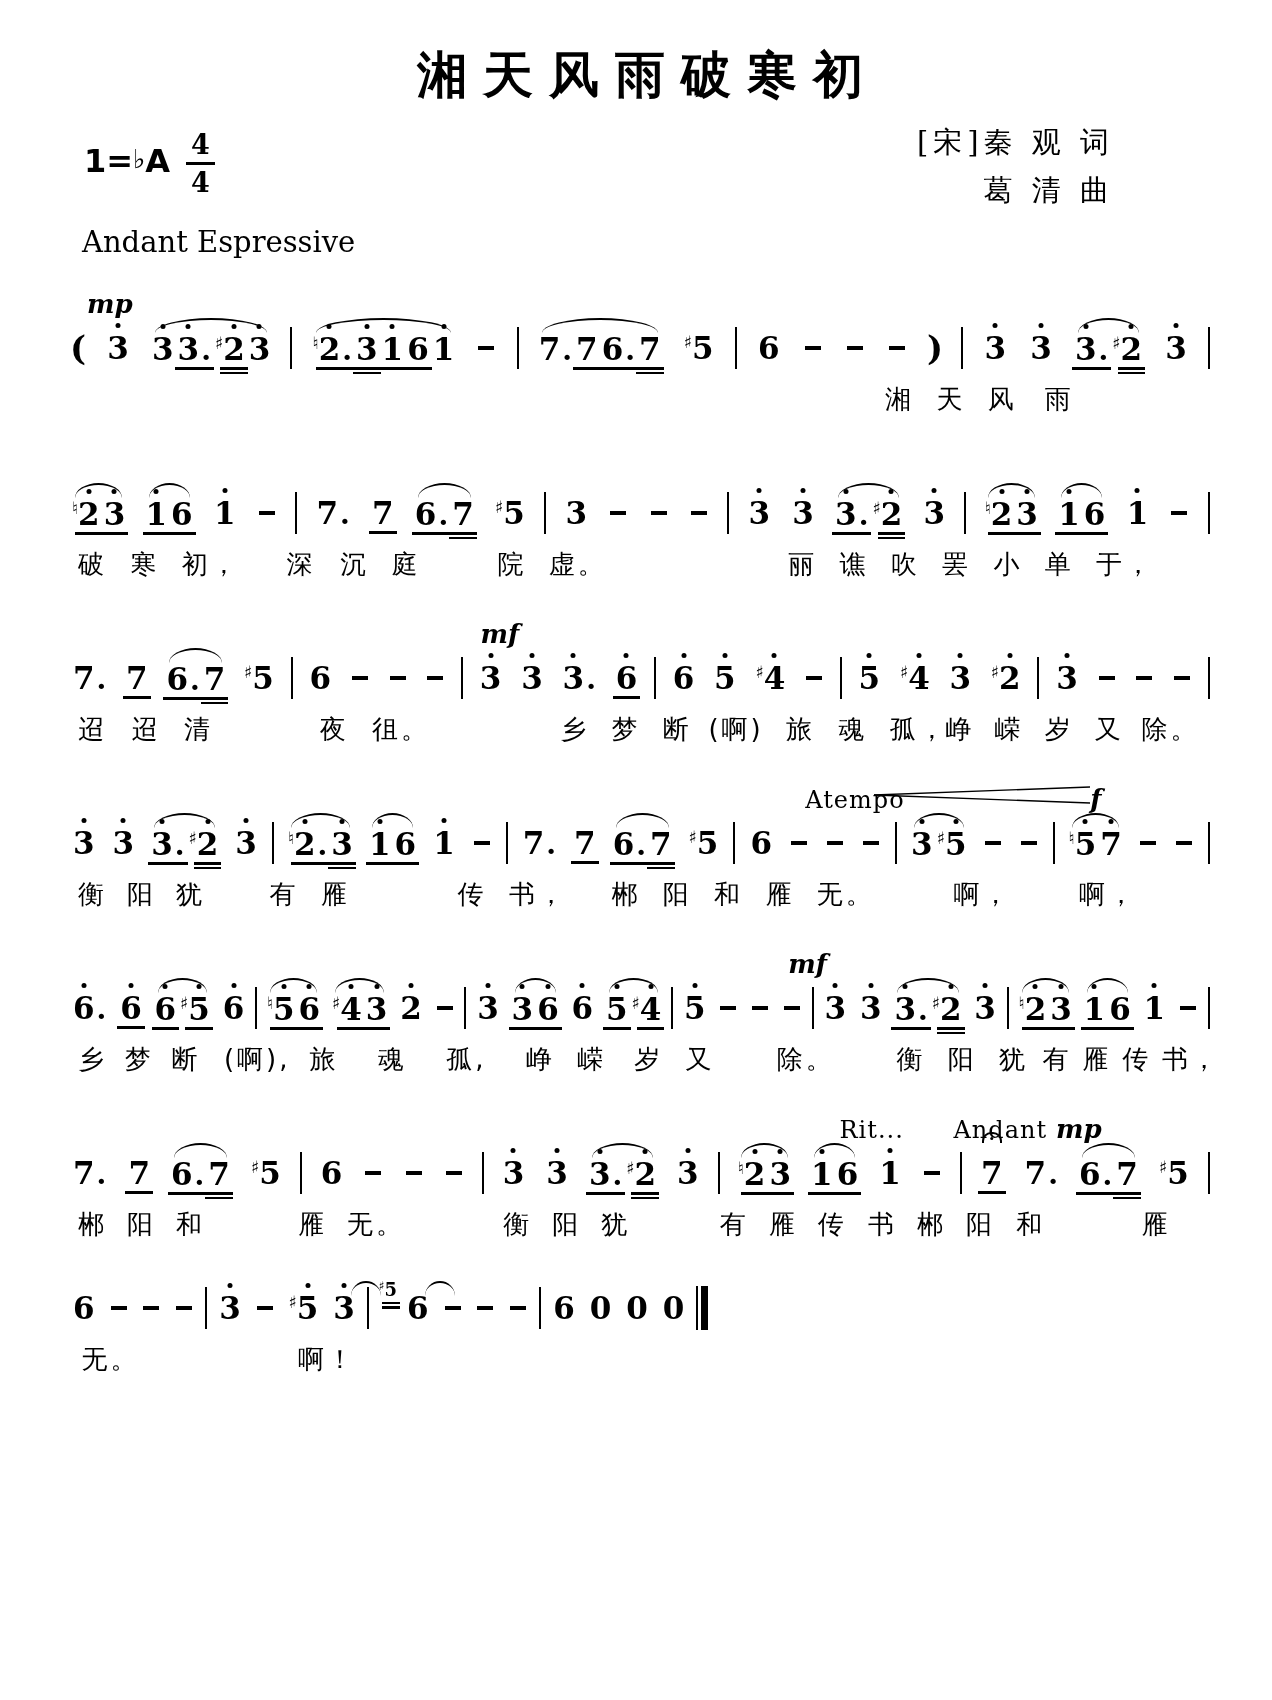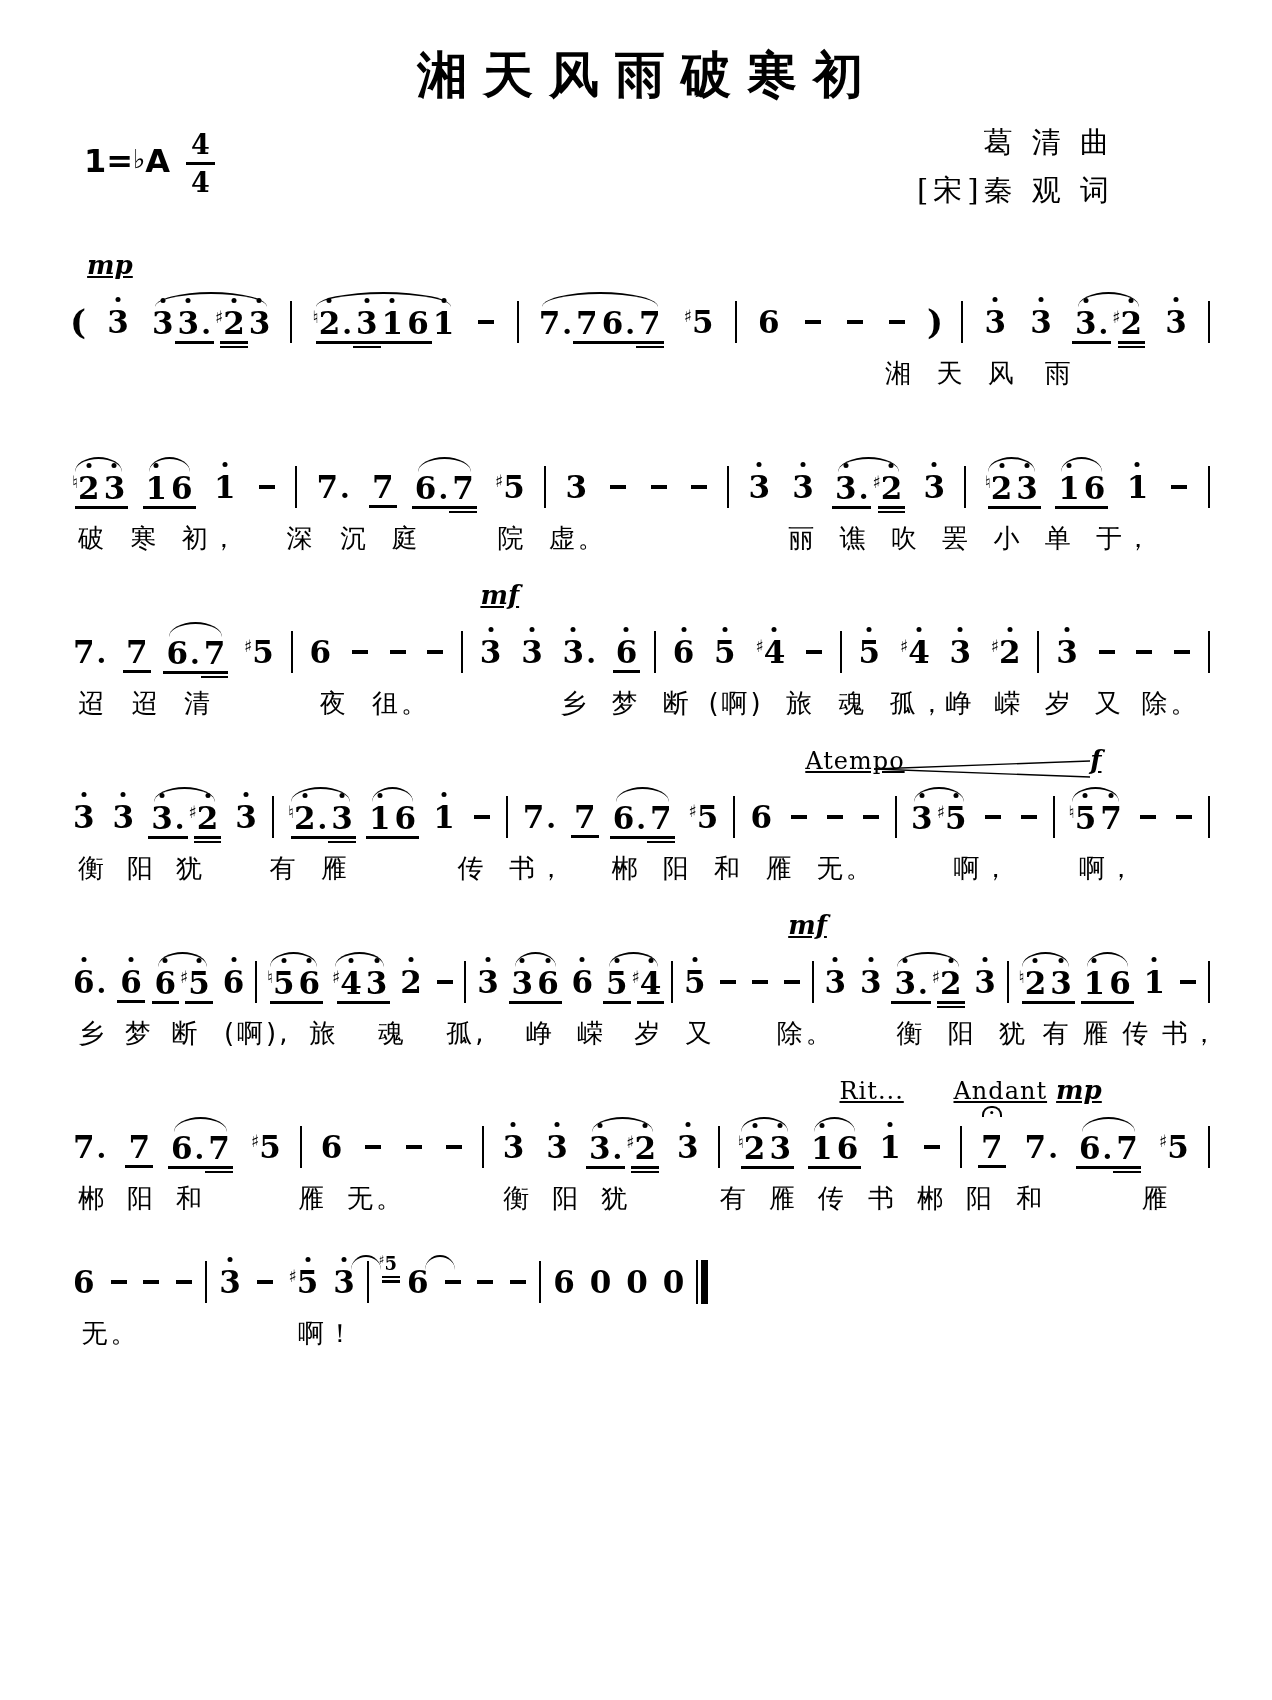--- a/index.html
+++ b/index.html
@@ -17,21 +17,21 @@
   .frac{display:inline-flex;flex-direction:column;align-items:center;font-size:27px;line-height:1.15;
         font-family:"DejaVu Serif",serif;}
   .frac .num{border-bottom:3px solid #000;padding:0 5px 2px 5px;}
   .frac .den{padding-top:2px;}
   .credits{position:absolute;right:96px;top:4px;text-align:right;font-size:29px;line-height:1.65;letter-spacing:5px;}
   .tempo{font-size:29px;margin:-8px 0 0 12px;font-family:"DejaVu Serif",serif;}
   
   #systems{margin-top:30px;}
   .system{margin-bottom:37px;}
   .marks-row{position:relative;height:30px;}
-  .mk{position:absolute;bottom:13px;white-space:nowrap;text-decoration:underline;}
+  .mk{position:absolute;bottom:0;white-space:nowrap;}
   .mk.dyn{font-size:26px;font-weight:bold;font-style:italic;font-family:"DejaVu Serif",serif;}
   .mk.tmp{font-size:24px;font-family:"DejaVu Serif",serif;letter-spacing:1px;}
   .hairpin{position:absolute;bottom:10px;height:18px;}
   .hairpin svg{display:block;}
   
   .music{display:flex;justify-content:space-between;align-items:center;height:58px;}
   .bar{width:2px;height:42px;background:#000;flex:none;}
   .fbar{display:inline-flex;gap:3px;align-items:center;flex:none;}
   .fbar .b1{width:2px;height:44px;background:#000;display:block;}
   .fbar .b2{width:7px;height:44px;background:#000;display:block;}
@@ -72,24 +72,25 @@
   <div class="title">湘天风雨破寒初</div>
   <div class="meta">
     <div class="keyblock">
       <span class="keytxt"><span>1=</span><span class="flat">♭</span><span>A</span></span>
       <span class="frac">
         <span class="num">4</span>
         <span class="den">4</span>
       </span>
     </div>
     <div class="credits">
+      <div>[宋]秦 观 词</div>
       <div>葛 清 曲</div>
-      <div>[宋]秦 观 词</div>
     </div>
   </div>
+  <div class="tempo">Andant Espressive</div>
   <div id="systems">
       <div class="system">
         <div class="marks-row">
           <span class="mk dyn" style="left: 1.5%;">mp</span>
         </div>
         <div class="music" style="width: 100%;">
           <span class="paren">(</span>
           <span class="note">
             <span class="body">
               <span class="dw"><i class="odot"></i><span class="digit">3</span></span>

